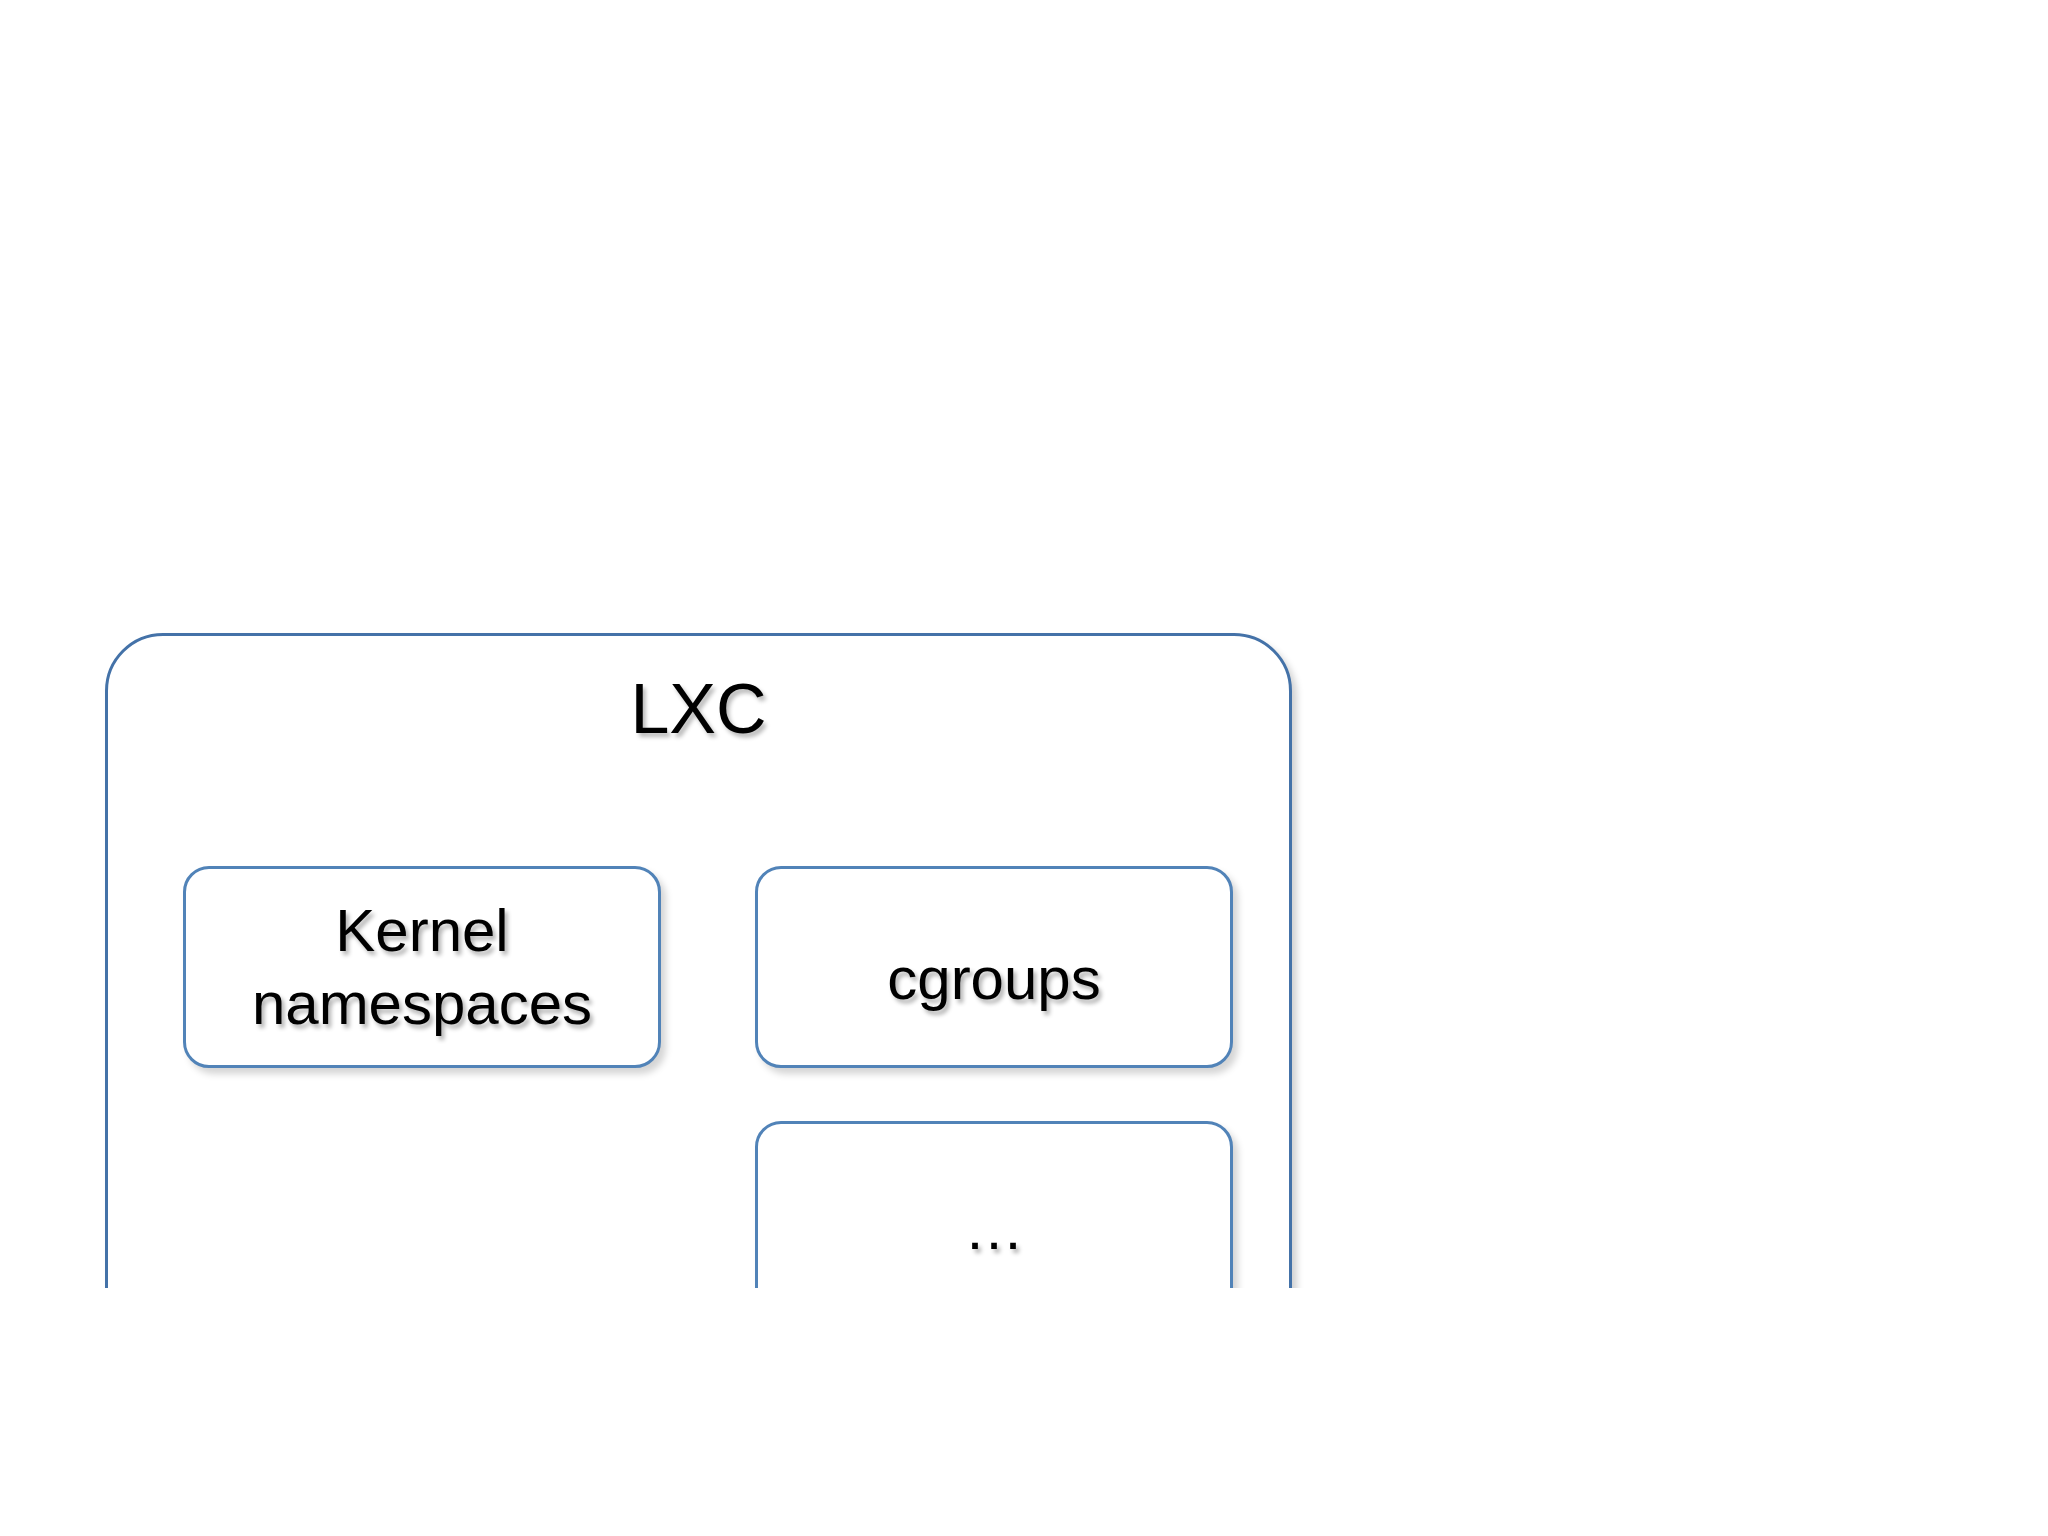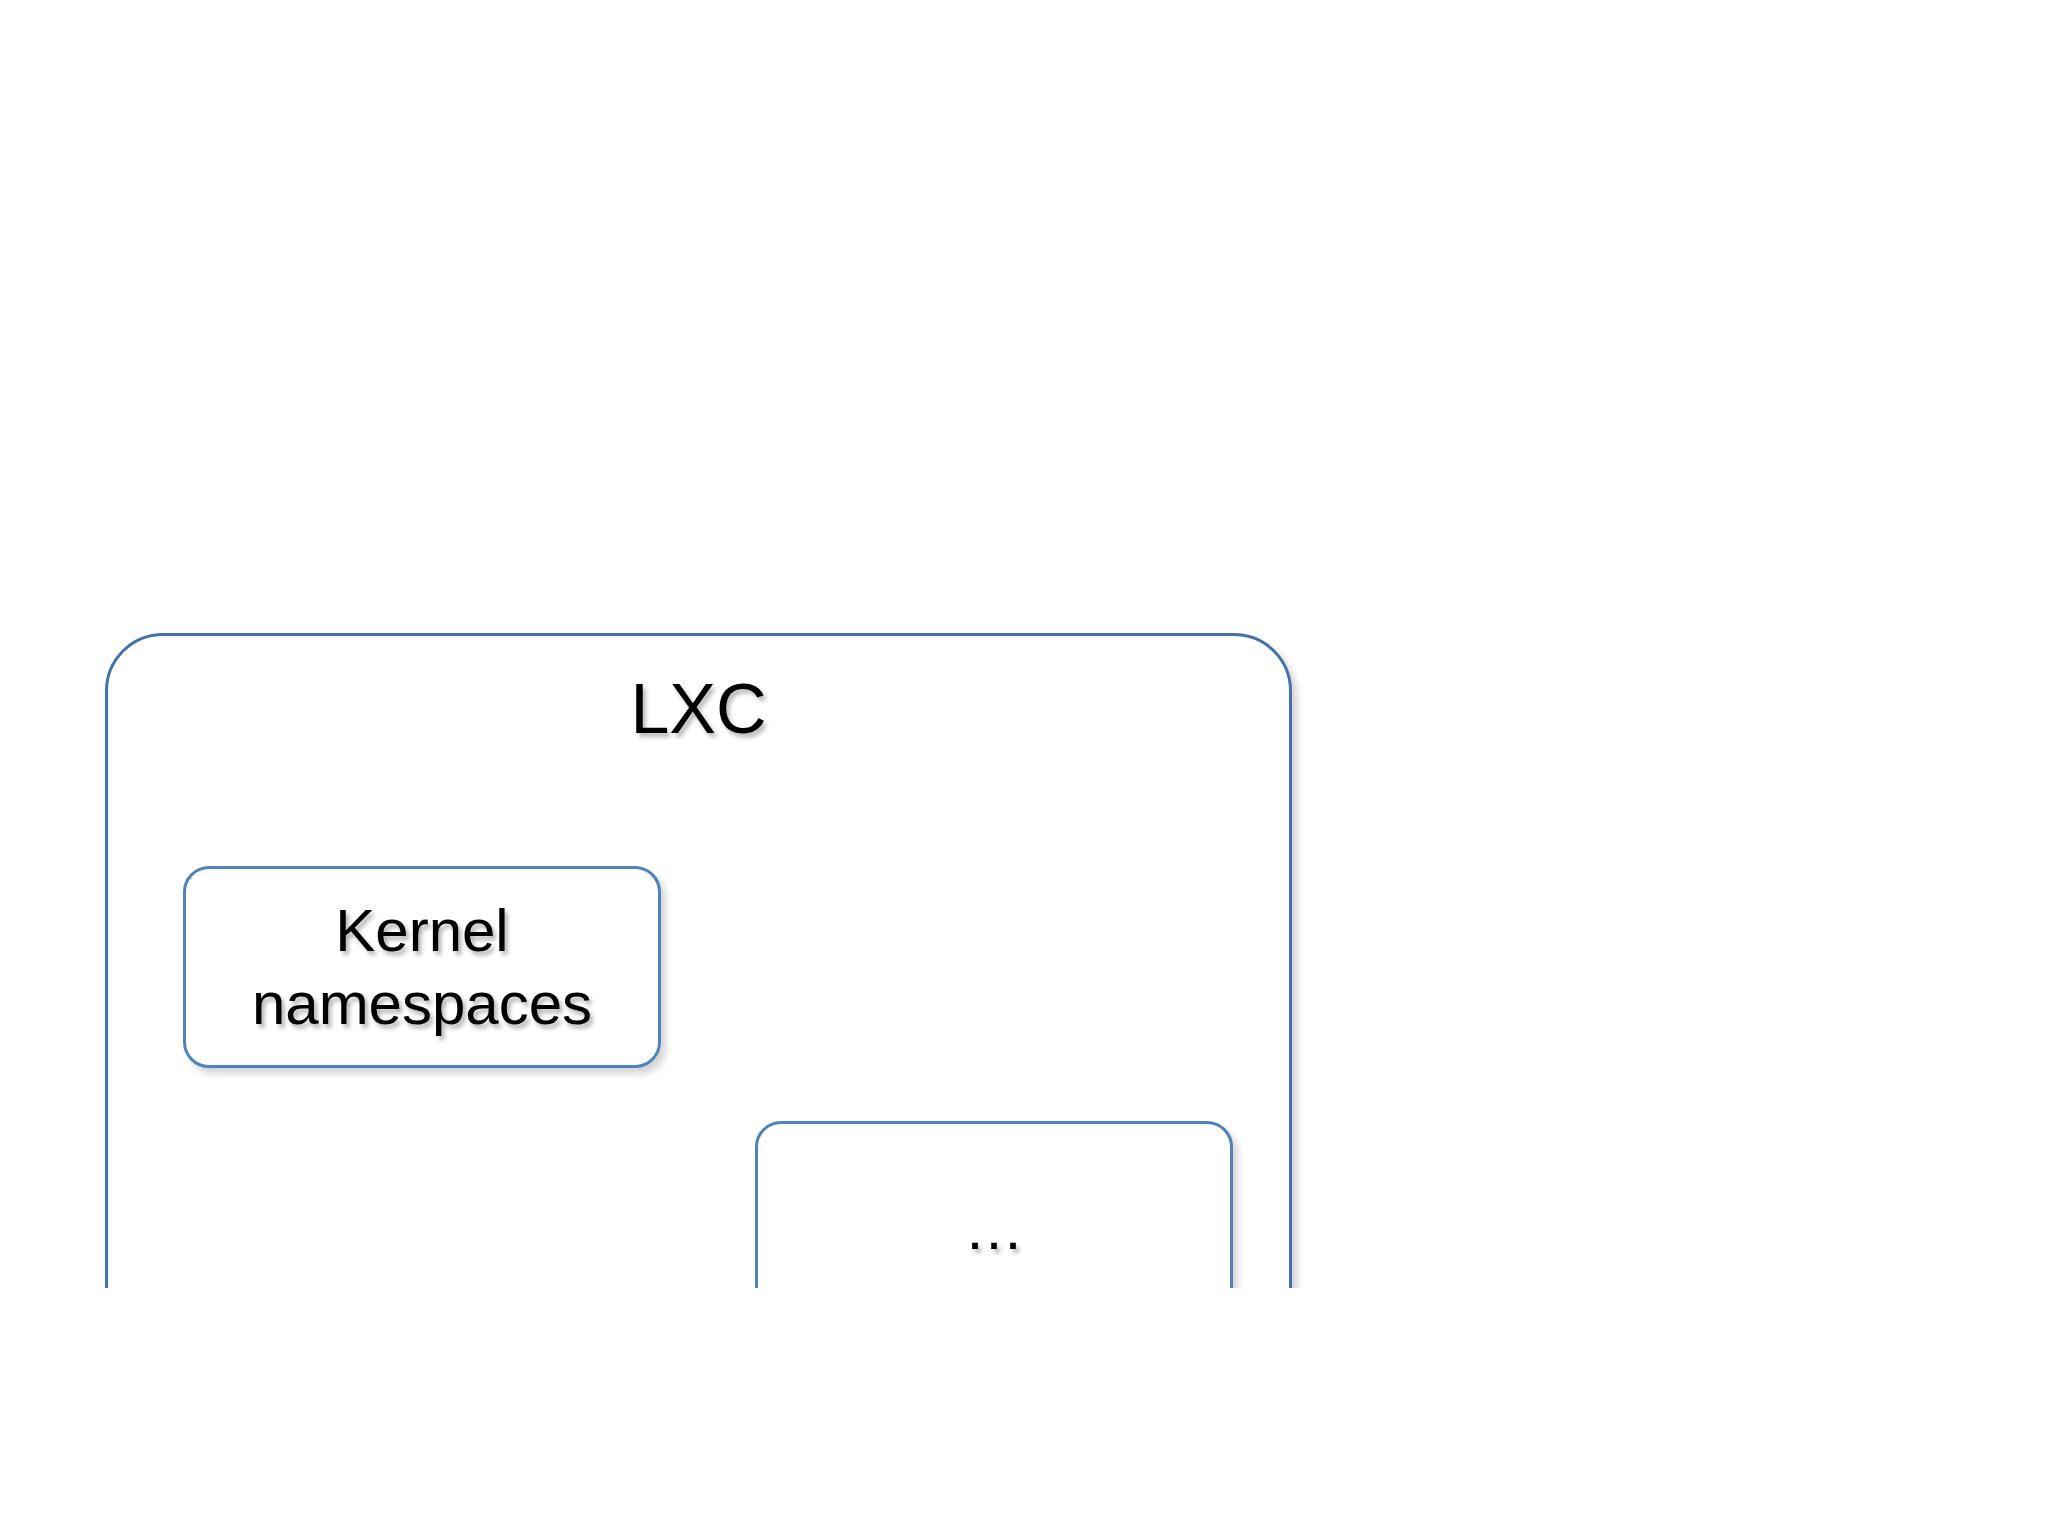--- a/index.html
+++ b/index.html
@@ -117,20 +117,23 @@
 
   <div class="outer-box">
 
     <div class="outer-title">LXC</div>
 
     <div class="inner-box" id="box-kernel-namespaces">
       <span class="inner-label">Kernel
 namespaces</span>
     </div>
 
+    <div class="inner-box" id="box-cgroups">
+      <span class="inner-label">cgroups</span>
+    </div>
 
 
     <div class="inner-box" id="box-ellipsis">
       <span class="inner-label">…</span>
     </div>
 
   </div>
 
 </div>
 

